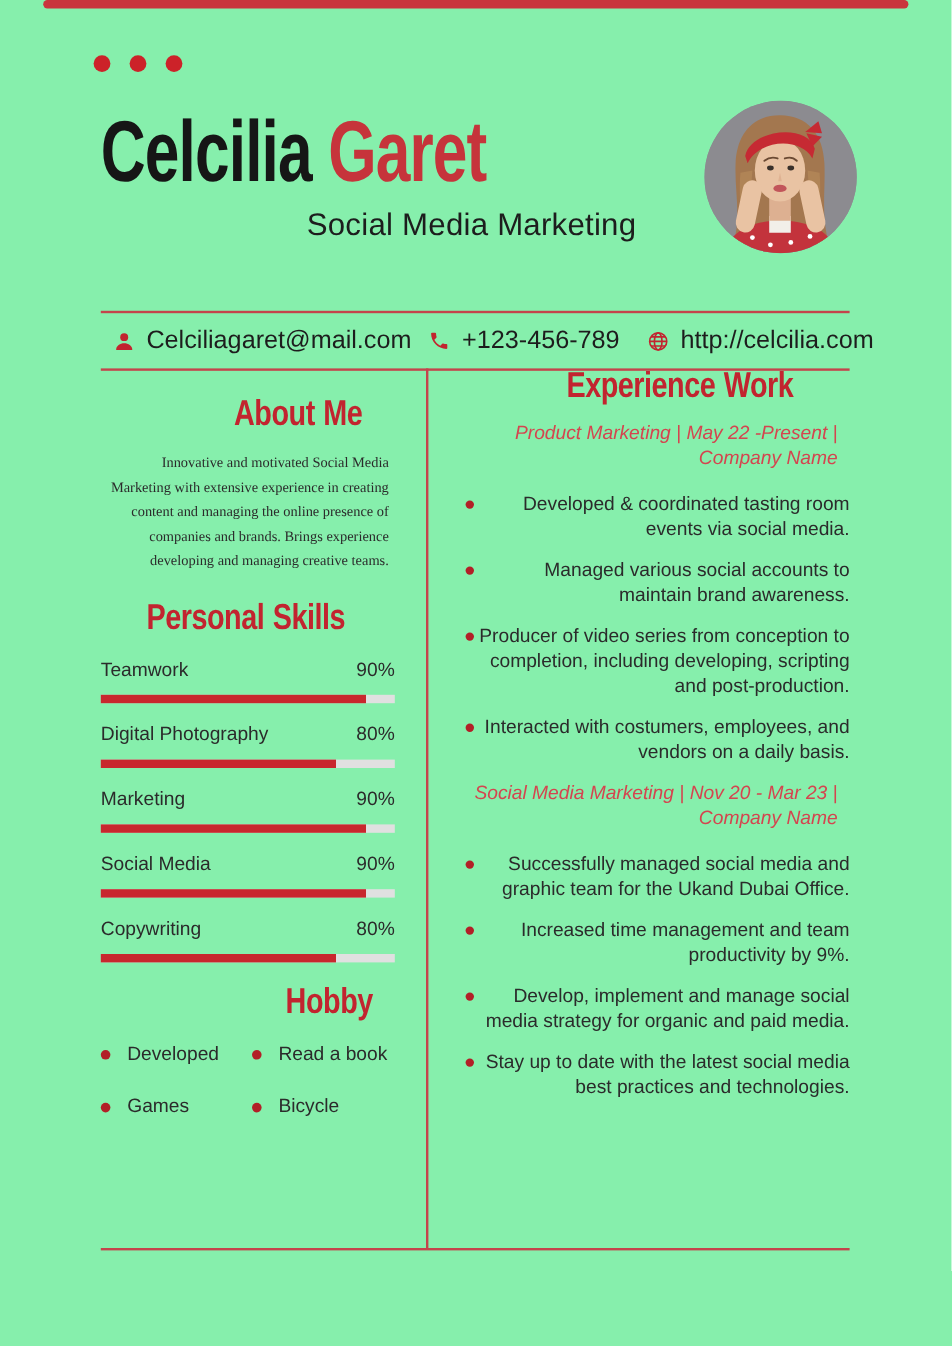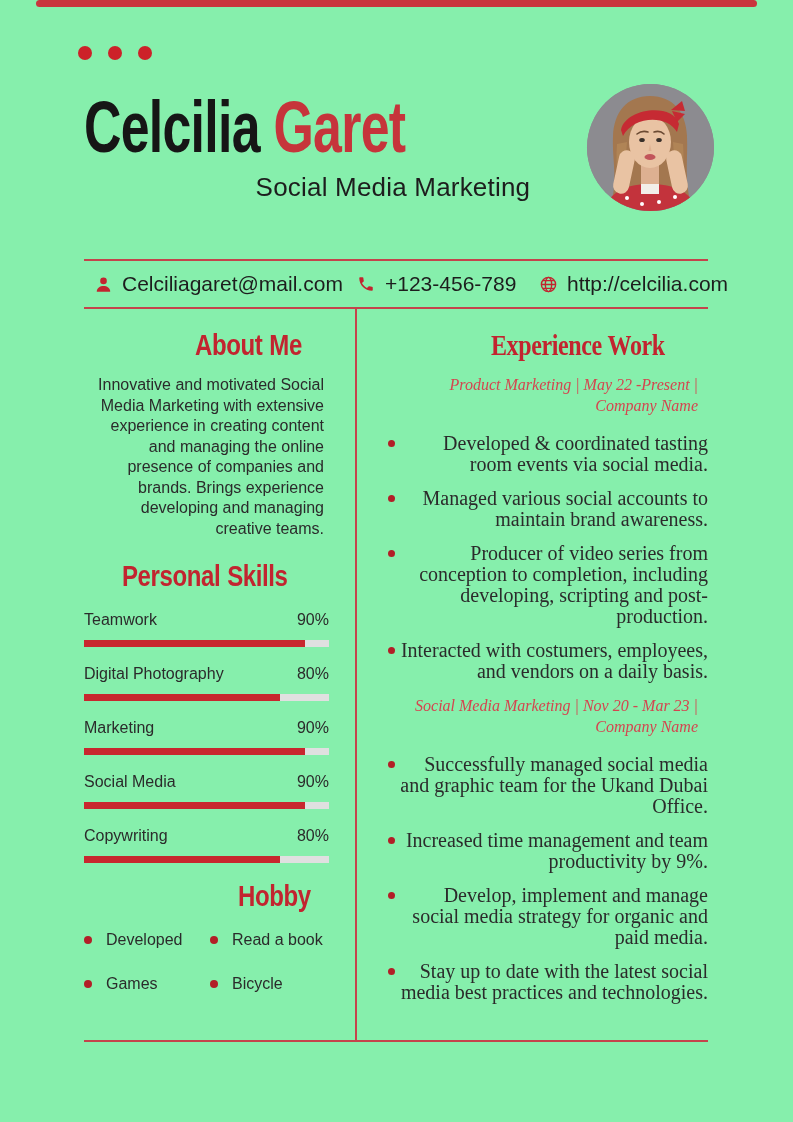--- a/index.html
+++ b/index.html
@@ -23,44 +23,44 @@
   
   .contact-bar{position:absolute;left:84px;top:259px;width:624px;height:46px;border-top:2px solid #C4444B;border-bottom:2px solid #C4444B;}
   .contact-item{position:absolute;top:0;height:100%;display:flex;align-items:center;column-gap:9px;font-size:21px;color:#1d1d1d;}
   .ci-email{left:10px;} .ci-phone{left:273px;} .ci-web{left:455px;}
   .cicon{width:19px;height:19px;flex:none;display:inline-flex;}
 
   
   .main{position:absolute;left:84px;top:307px;width:624px;min-height:735px;border-bottom:2px solid #C4444B;display:flex;align-items:stretch;box-sizing:border-box;}
   .col-left{width:245px;flex:none;padding-top:23px;}
   .col-div{width:0;border-left:2px solid #C4444B;margin-left:26px;}
-  .col-right{flex:1;padding-left:31px;padding-top:23px;font-family:Liberation Serif, serif;}
+  .col-right{flex:1;padding-left:31px;}
 
   h2.sec{margin:0;display:inline-block;transform:scaleX(0.8);transform-origin:left center;font-size:30px;line-height:1;font-weight:800;letter-spacing:-.5px;word-spacing:1px;color:#C2242F;white-space:nowrap;}
 
-  .about-text{margin-top:15px;width:240px;font-size:16px;line-height:20.5px;color:#2b2b2b;}
+  .about-text{margin-top:15px;width:240px;font-size:12px;line-height:20.5px;color:#2b2b2b;font-family:Liberation Serif, serif;}
 
   
   .skills{margin-top:20px;}
   .skill{margin-bottom:18px;}
   .skill-top{display:flex;justify-content:space-between;align-items:baseline;font-size:16px;color:#2b2b2b;width:245px;}
   .skill-track{margin-top:11px;width:245px;height:7px;background:#E0E0E0;}
   .skill-fill{height:7px;background:#C8272E;}
 
   
   .hobby-title{margin-top:12px;}
   .hobby-grid{margin-top:20px;display:grid;grid-template-columns:126px auto;row-gap:26px;column-gap:0;}
   .hobby-item{display:flex;align-items:center;column-gap:14px;font-size:16px;color:#2b2b2b;}
   .hdot{width:8px;height:8px;border-radius:50%;background:#B21F27;flex:none;}
 
   
   .job-head{margin-top:14px;font-style:italic;font-size:16px;line-height:21px;color:#D4454F;width:310px;}
   .job-head.second{margin-top:10px;}
   ul.bullets{list-style:none;margin:17px 0 0 0;padding:0;width:320px;}
-  ul.bullets li{display:flex;column-gap:4px;margin-bottom:13px;font-size:20px;line-height:21px;color:#2b2b2b;}
+  ul.bullets li{display:flex;column-gap:4px;margin-bottom:13px;font-size:16px;line-height:21px;color:#2b2b2b;}
   .bdot{width:7px;height:7px;border-radius:50%;background:#B21F27;flex:none;margin-top:7px;}
 </style>
 </head>
 <body>
 
 <div class="page">
 
   <div class="top-bar"></div>
 
   <div class="dots">

